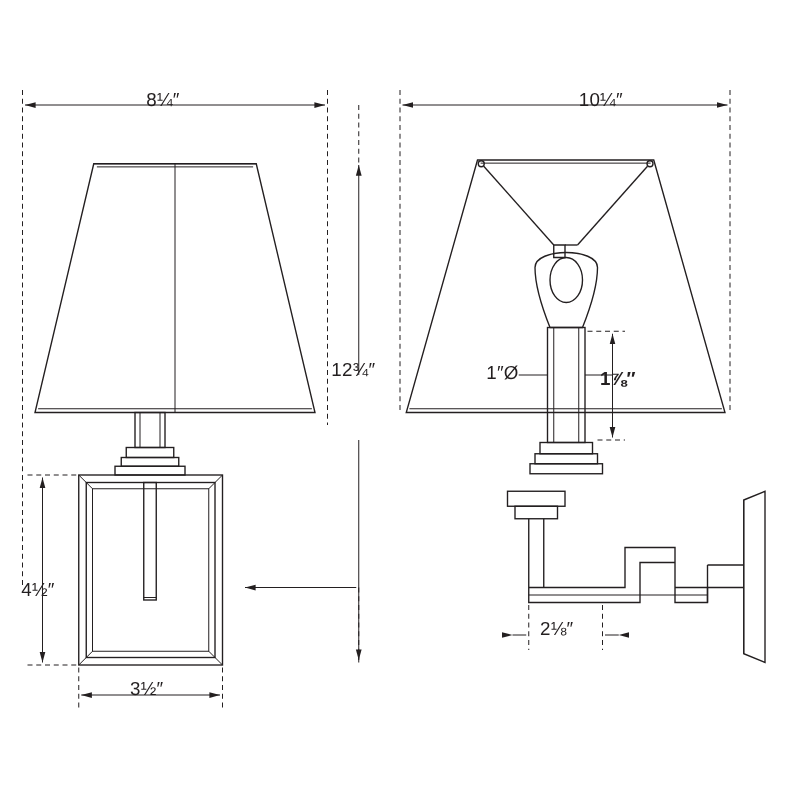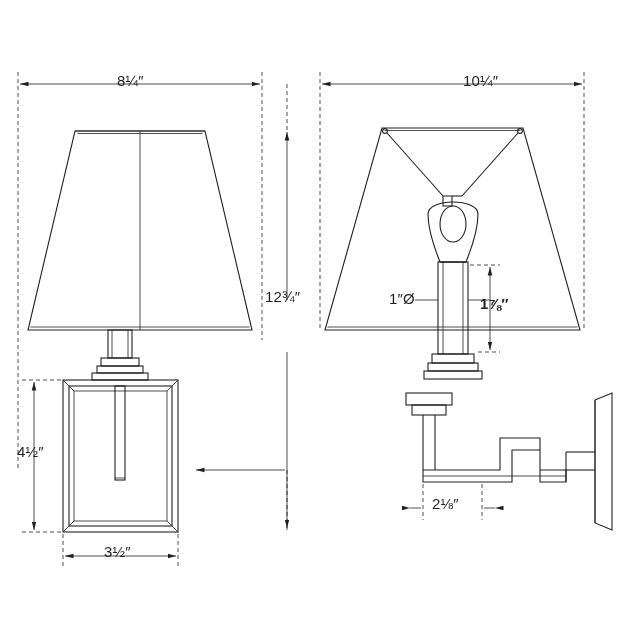--- a/index.html
+++ b/index.html
@@ -166,21 +166,21 @@
       <line class="ext" x1="482" y1="484" x2="482" y2="520"></line>
       <line class="dim" x1="410" y1="508" x2="421" y2="508" marker-start="url(#arrL)"></line>
       <line class="dim" x1="484" y1="508" x2="495" y2="508" marker-end="url(#arrR)"></line>
     </g>
   </svg>
 
   <div class="dimlabel" style="left:117px; top:72px;">8¼″</div>
 
   <div class="dimlabel" style="left:265px; top:288px;">12¾″</div>
 
-  <div class="dimlabel" style="left:17px; top:443px;">4½″</div>
+  <div class="dimlabel" style="left:17px; top:464px;">4½″</div>
 
   <div class="dimlabel" style="left:104px; top:543px;">3½″</div>
 
 
   <div class="dimlabel" style="left:463px; top:72px;">10¼″</div>
 
   <div class="dimlabel" style="left:377px; top:290px;margin-left:12px;">1″Ø</div>
 
   <div class="dimlabel" style="left:480px; top:295px;font-weight:bold;">1⅞″</div>
 

